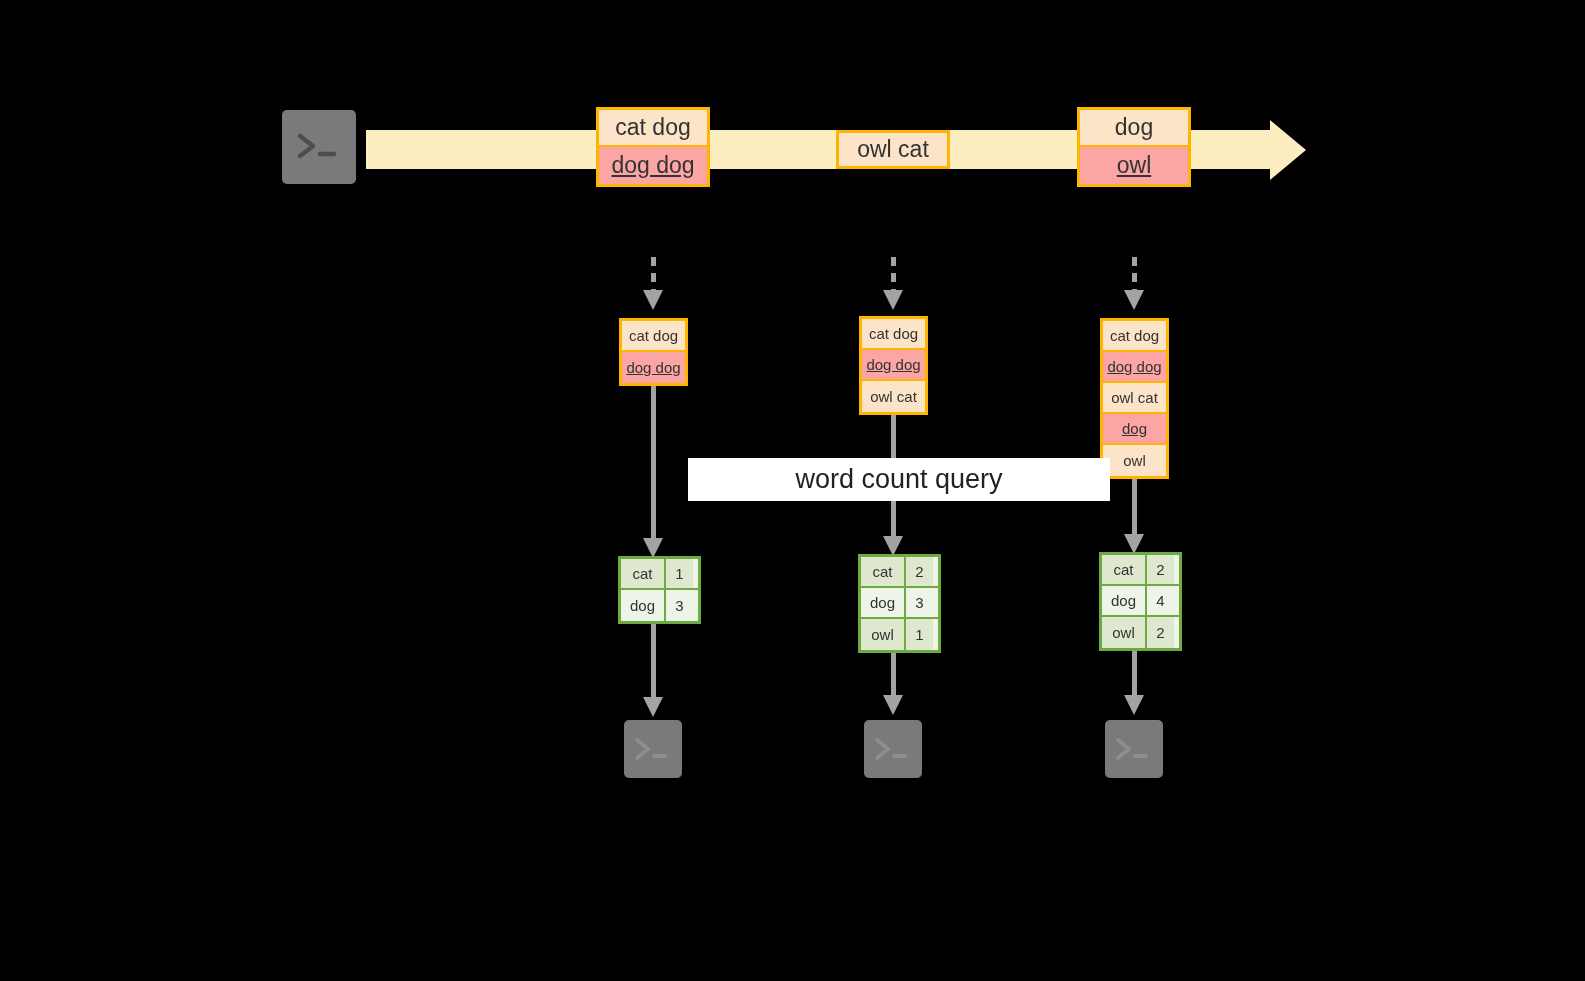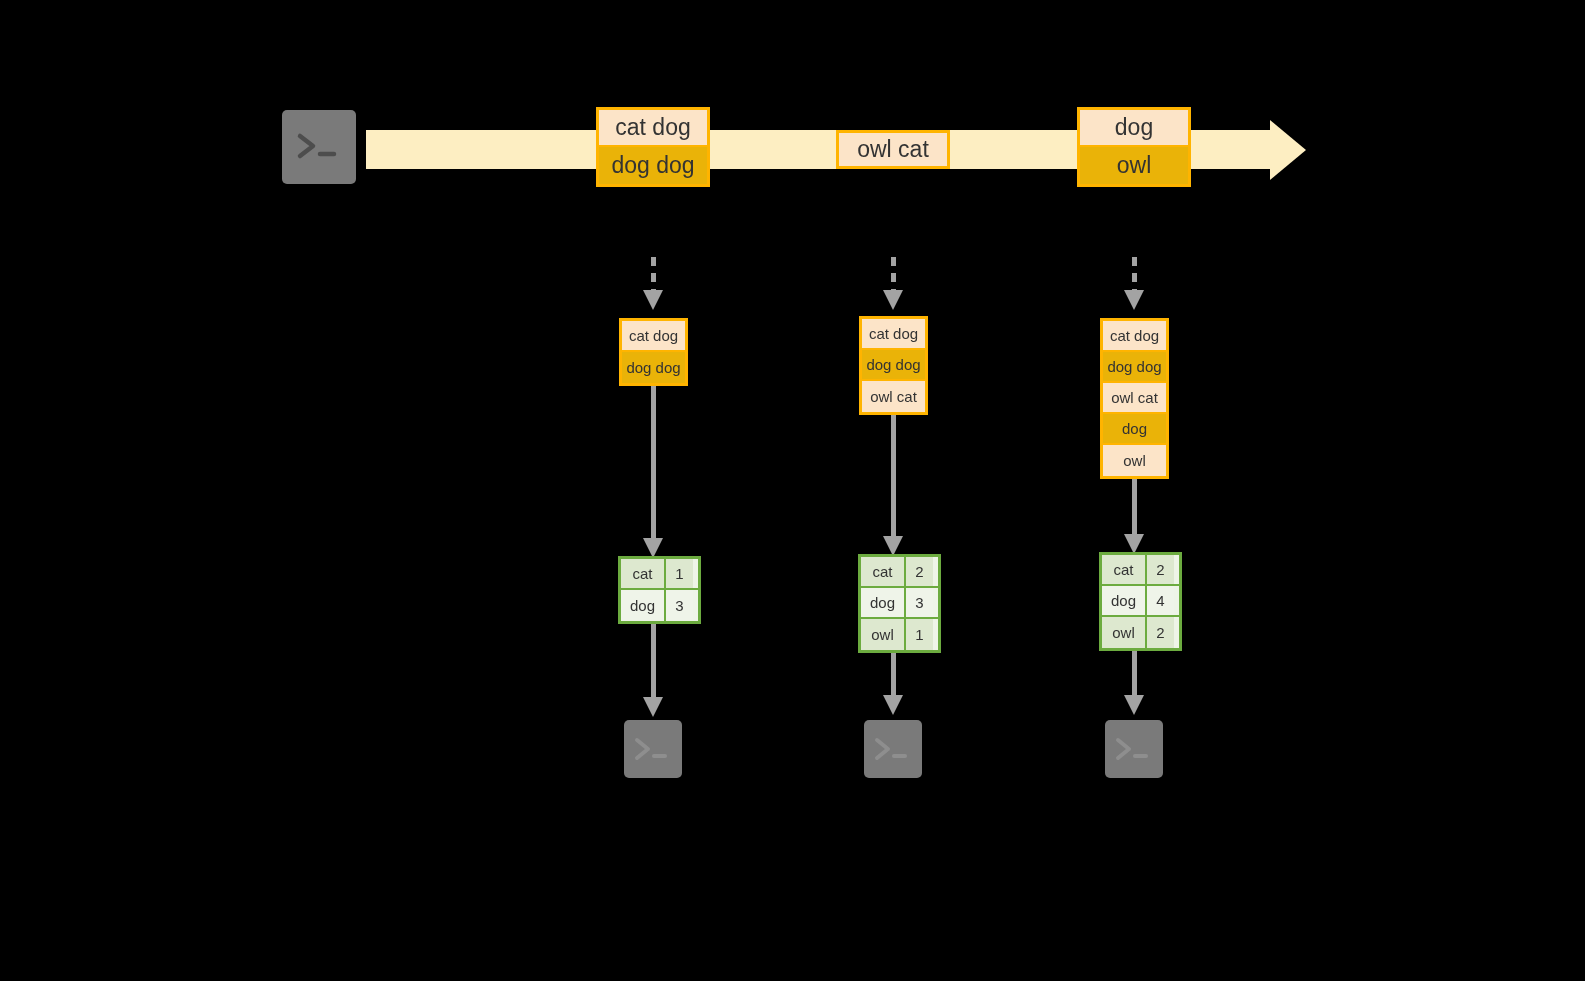--- a/index.html
+++ b/index.html
@@ -63,21 +63,21 @@
     flex: 1 1 auto;
     display: flex;
     align-items: center;
     justify-content: center;
     color: #333;
     white-space: nowrap;
     border-bottom: 2px solid #ffb400;
   }
   .rec .row:last-child { border-bottom: none; }
   .rec .row.shade-a { background: #fce4c8; }
-  .rec .row.shade-b { background: #eab308; }
+  .rec .row.shade-b { background: #fca5a5; text-decoration: underline; }
 
   .rec.big { font-size: 23px; }
   .rec.big .row { height: 38px; }
   .rec.small { font-size: 15px; }
   .rec.small .row { height: 31px; }
 
   
   .res {
     position: absolute;
     border: 3px solid #6cab3f;
@@ -293,14 +293,15 @@
 
   <div class="term" style="left:1098px; top:713px; width:72px; height:72px;">
     <div class="term-glyph">
       <svg width="44" height="28" viewBox="0 0 44 28">
         <path d="M6 5 L17 14 L6 23" fill="none" stroke="#8e8e8e" stroke-width="4" stroke-linecap="round" stroke-linejoin="round"></path>
         <line x1="23" y1="21" x2="34" y2="21" stroke="#8e8e8e" stroke-width="4" stroke-linecap="round"></line>
       </svg>
     </div>
   </div>
 
+  <div class="banner" style="left:688px; top:458px; width:422px; height:43px;">word count query</div>
 
 </div>
 
 </body></html>

